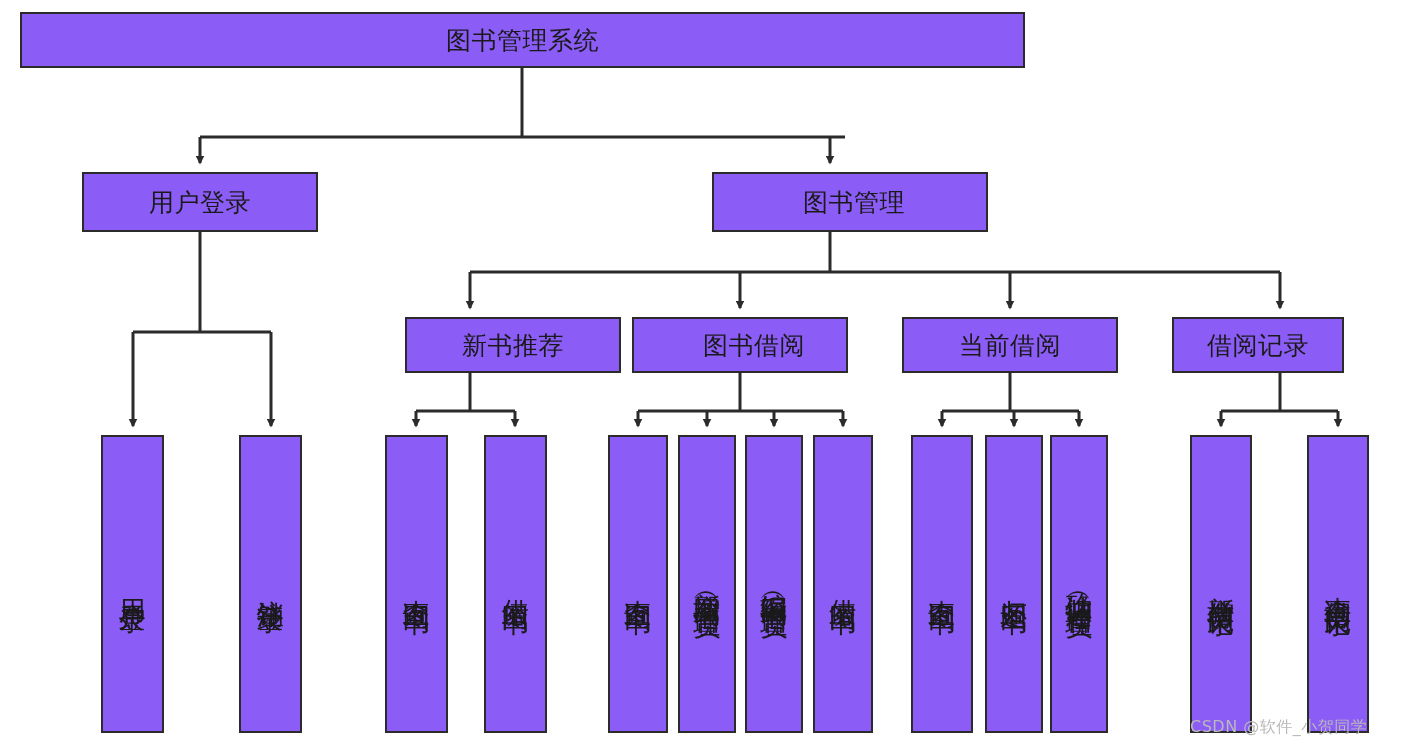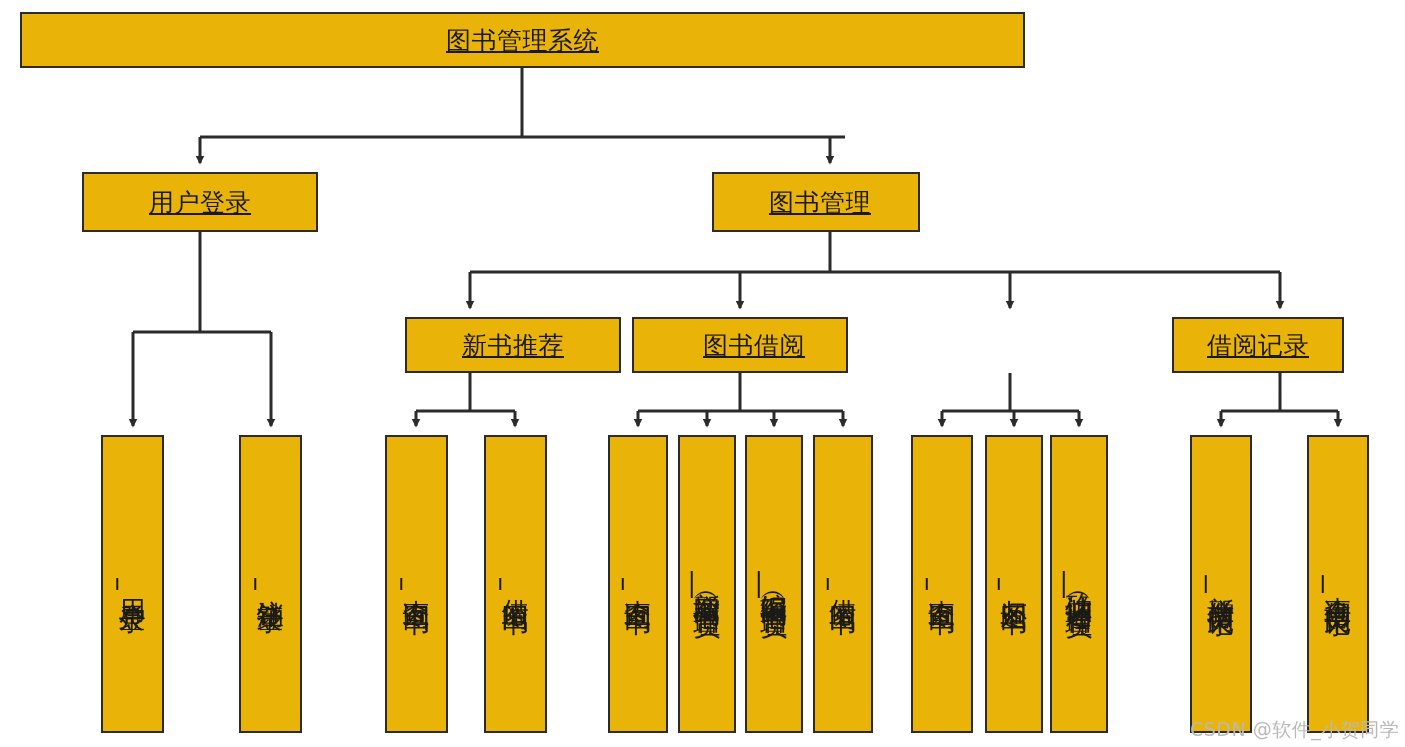--- a/index.html
+++ b/index.html
@@ -21,26 +21,25 @@
     position: absolute;
     left: 0;
     top: 0;
     width: 1405px;
     height: 747px;
   }
   .node {
     position: absolute;
     box-sizing: border-box;
     border: 2.5px solid #2b2b2b;
-    background: #eab308;
+    background: #8b5cf6;
     display: flex;
     align-items: center;
     justify-content: center;
     color: #1a1a1a;
-    text-decoration: underline;
   }
   .node .label {
     display: block;
     text-align: center;
     line-height: 1.08;
     letter-spacing: 0.5px;
   }
   .node.horizontal .label {
     font-size: 25px;
   }
@@ -54,21 +53,21 @@
   .node.vertical .label {
     writing-mode: vertical-rl;
     text-orientation: upright;
     font-size: 27px;
     line-height: 1.02;
     letter-spacing: 3px;
     white-space: nowrap;
   }
   .watermark {
     position: absolute;
-    font-size: 19px;
+    font-size: 16px;
     color: #b9b9b9;
     white-space: nowrap;
     letter-spacing: 0.5px;
     pointer-events: none;
   }
 </style>
 </head>
 <body>
 
 <div id="diagram-root">
@@ -123,29 +122,32 @@
     </g>
   </svg>
 
   <div class="node root horizontal" style="left:20px; top:12px; width:1005px; height:56px;">
     <span class="label">图书管理系统</span>
   </div>
 
   <div class="node horizontal" style="left:82px; top:172px; width:236px; height:60px;">
     <span class="label">用户登录</span>
   </div>
-  <div class="node horizontal" style="left:712px; top:172px; width:208px; height:60px;padding-left:8px;">
+  <div class="node horizontal" style="left:712px; top:172px; width:276px; height:60px;padding-left:8px;">
     <span class="label">图书管理</span>
   </div>
 
   <div class="node horizontal" style="left:362px; top:317px; width:216px; height:56px;margin-left:43px;">
     <span class="label">新书推荐</span>
   </div>
   <div class="node horizontal" style="left:632px; top:317px; width:216px; height:56px;padding-left:28px;">
     <span class="label">图书借阅</span>
+  </div>
+  <div class="node horizontal" style="left:902px; top:317px; width:216px; height:56px;">
+    <span class="label">当前借阅</span>
   </div>
   <div class="node horizontal" style="left:1172px; top:317px; width:172px; height:56px;">
     <span class="label">借阅记录</span>
   </div>
 
   <div class="node vertical" style="left:101px; top:435px; width:63px; height:298px;">
     <span class="label">用户登录</span>
   </div>
   <div class="node vertical" style="left:239px; top:435px; width:63px; height:298px;">
     <span class="label">注销登录</span>

